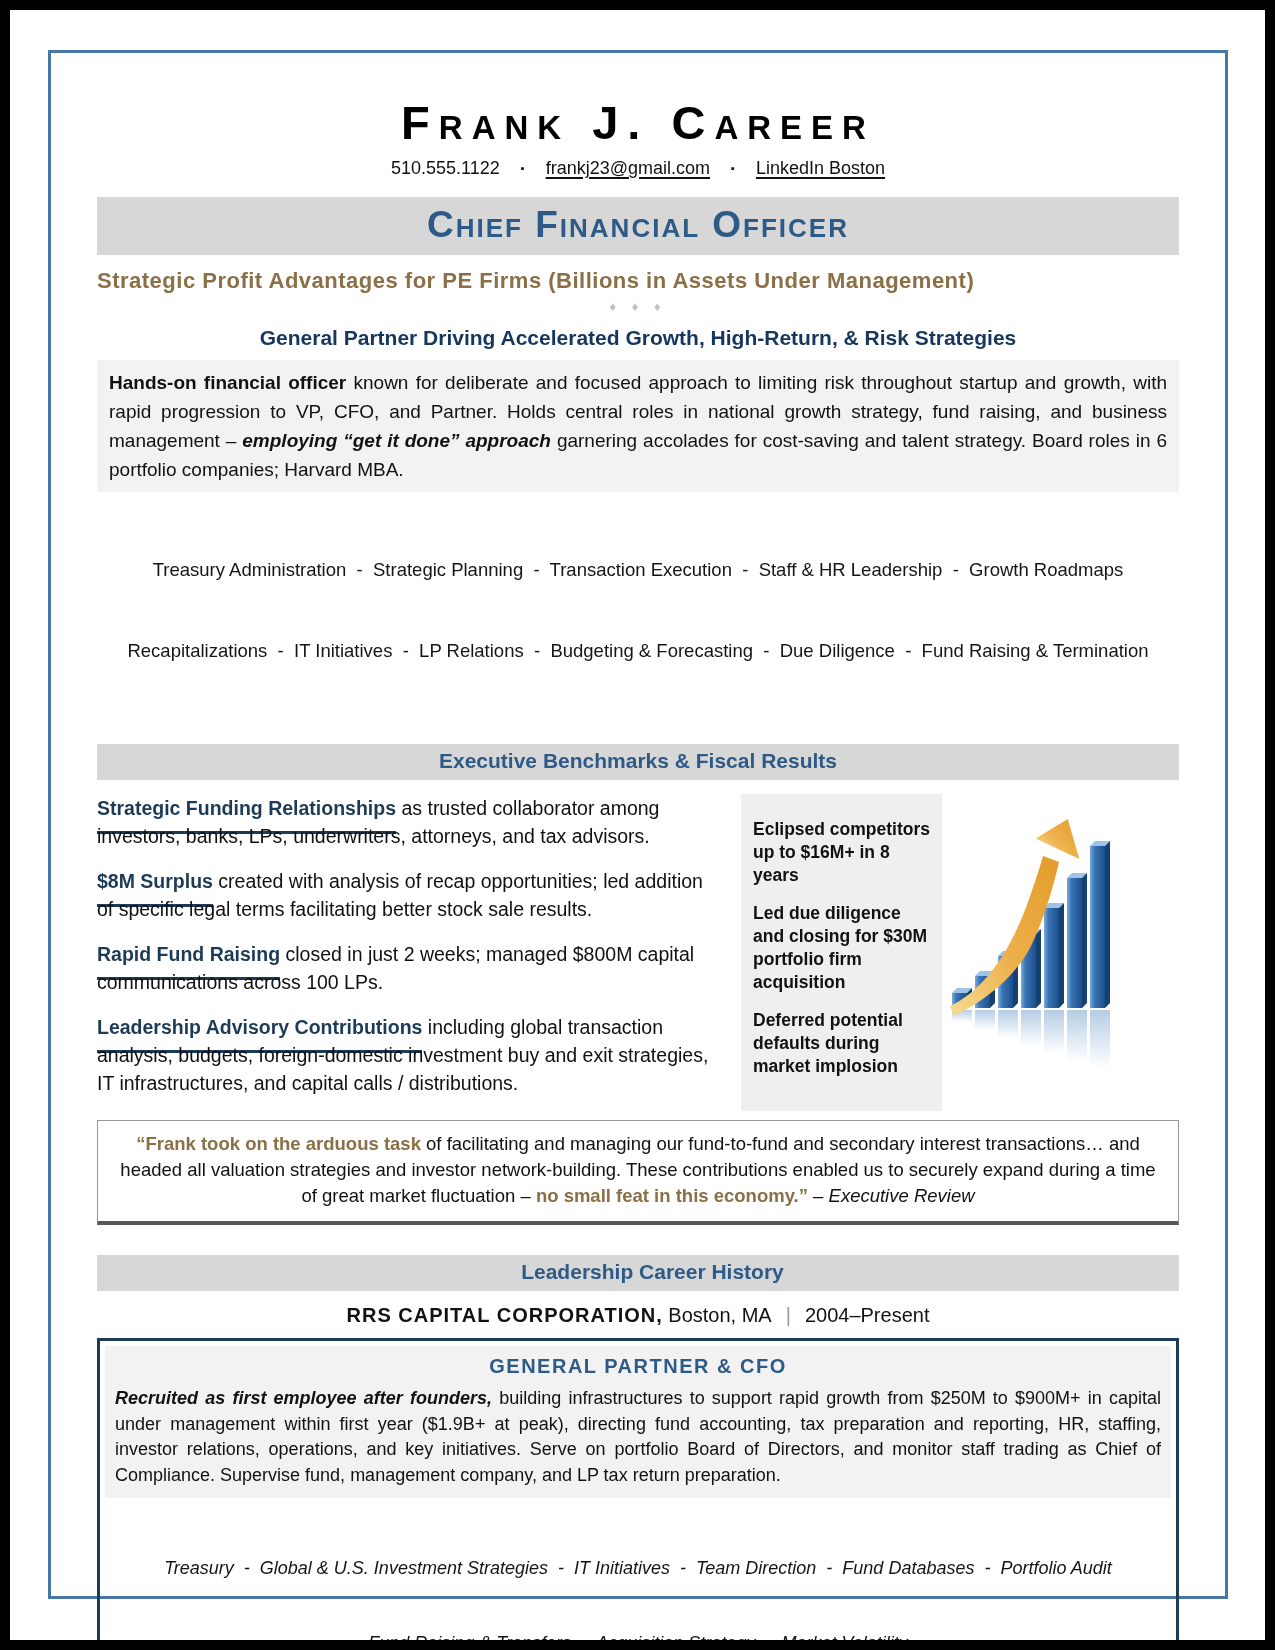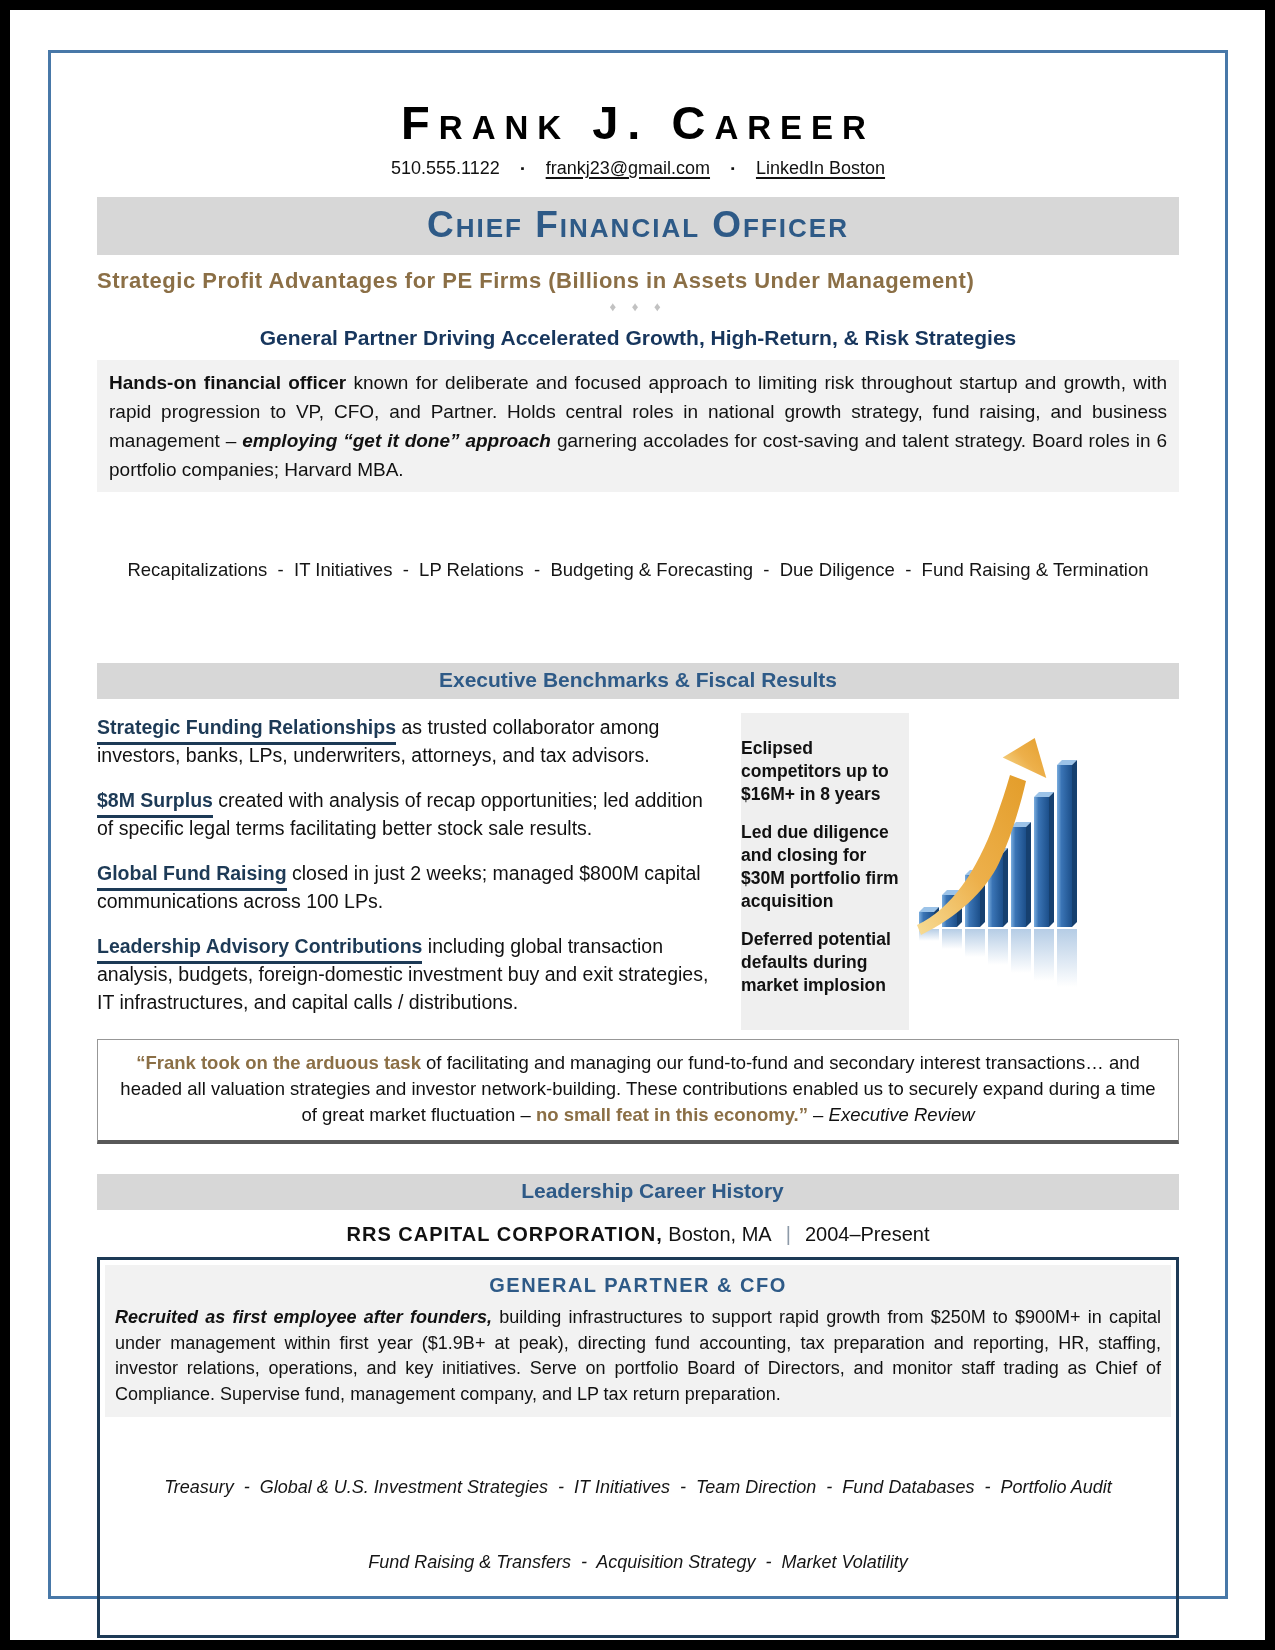--- a/index.html
+++ b/index.html
@@ -125,27 +125,27 @@
   .bench-item {
     font-size: 19.5px;
     line-height: 28px;
     margin-bottom: 17px;
     color: #111;
   }
   .bench-item .head {
     color: #1d3a56;
     font-weight: 700;
     border-bottom: 3px solid #1d3a56;
-    padding-bottom: 4px;
+    padding-bottom: 12px;
   }
   .sidebar-box {
     flex: none;
-    width: 168px;
+    width: 201px;
     background: #efefef;
-    padding: 24px 0 18px;
+    padding: 24px 12px 18px;
     min-height: 278px;
   }
   .sidebar-box p {
     font-weight: 700;
     font-size: 17.5px;
     line-height: 23px;
     color: #111;
     margin-bottom: 15px;
   }
   .chart-wrap {
@@ -228,30 +228,31 @@
 
       <div class="banner banner-title">Chief Financial Officer</div>
 
       <div class="tagline">Strategic Profit Advantages for PE Firms (Billions in Assets Under Management)</div>
       <div class="diamonds">♦ ♦ ♦</div>
       <div class="subheading">General Partner Driving Accelerated Growth, High-Return, &amp; Risk Strategies</div>
 
       <p class="summary"><b>Hands-on financial officer</b><span> known for deliberate and focused approach to limiting risk throughout startup and growth, with rapid progression to VP, CFO, and Partner. Holds central roles in national growth strategy, fund raising, and business management – </span><span class="emph">employing “get it done” approach</span><span> garnering accolades for cost-saving and talent strategy. Board roles in 6 portfolio companies; Harvard MBA.</span></p>
 
       <div class="keywords">
+        <div>Treasury Administration  -  Strategic Planning  -  Transaction Execution  -  Staff &amp; HR Leadership  -  Growth Roadmaps</div>
         <div>Recapitalizations  -  IT Initiatives  -  LP Relations  -  Budgeting &amp; Forecasting  -  Due Diligence  -  Fund Raising &amp; Termination</div>
       </div>
 
       <div class="banner banner-section" style="margin-top:26px;">Executive Benchmarks &amp; Fiscal Results</div>
 
       <div class="columns">
         <div class="col-left">
           <p class="bench-item"><span class="head">Strategic Funding Relationships</span><span> as trusted collaborator among investors, banks, LPs, underwriters, attorneys, and tax advisors.</span></p>
           <p class="bench-item"><span class="head">$8M Surplus</span><span> created with analysis of recap opportunities; led addition of specific legal terms facilitating better stock sale results.</span></p>
-          <p class="bench-item"><span class="head">Global Fund Raising</span><span> closed in just 2 weeks; managed $800M capital communications across 100 LPs.</span></p>
+          <p class="bench-item"><span class="head">Rapid Fund Raising</span><span> closed in just 2 weeks; managed $800M capital communications across 100 LPs.</span></p>
           <p class="bench-item"><span class="head">Leadership Advisory Contributions</span><span> including global transaction analysis, budgets, foreign-domestic investment buy and exit strategies, IT infrastructures, and capital calls / distributions.</span></p>
         </div>
 
         <div class="sidebar-box">
           <p>Eclipsed competitors up to $16M+ in 8 years</p>
           <p>Led due diligence and closing for $30M portfolio firm acquisition</p>
           <p>Deferred potential defaults during market implosion</p>
         </div>
 
         <div class="chart-wrap">

